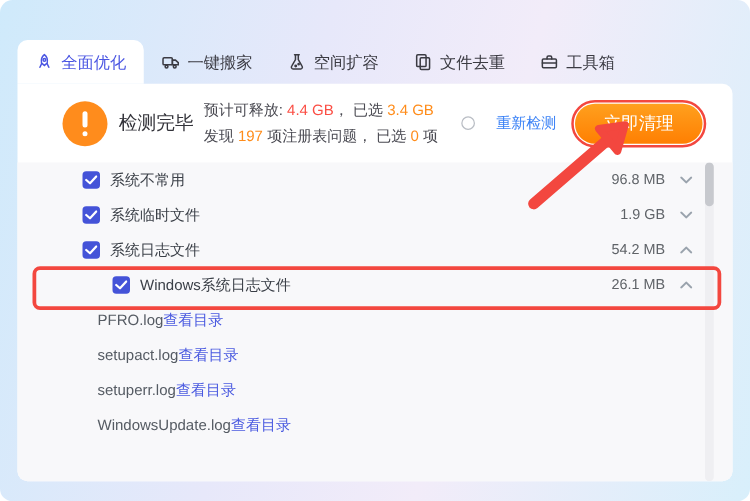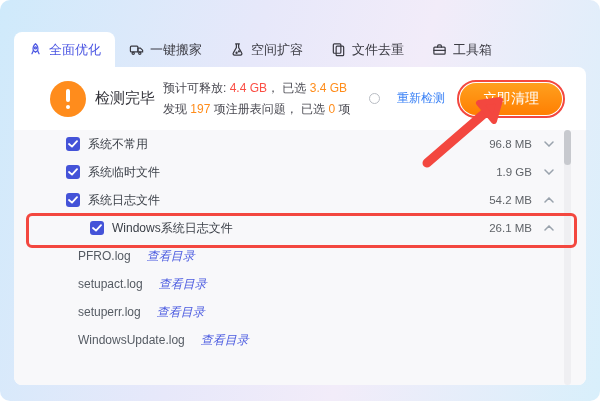--- a/index.html
+++ b/index.html
@@ -46,21 +46,21 @@
   .row{display:flex;align-items:center;height:28px;padding-right:30px;font-size:12px;color:#3a3f47;}
   .row.header{height:31px;background:#e4eafb;color:#3b4ed8;font-weight:500;}
   .row .cb{width:14px;height:14px;border-radius:3px;background:#4453d8;display:flex;align-items:center;justify-content:center;flex:0 0 auto;cursor:pointer;}
   .row .lbl{margin-left:8px;white-space:nowrap;}
   .row .rspacer{flex:1;}
   .row .val{font-size:11.5px;color:#5f6368;margin-right:10px;white-space:nowrap;}
   .row.header .val{color:#ff8c1a;font-size:12px;}
   .row .chev{width:14px;display:flex;justify-content:center;cursor:pointer;}
   .ind0{padding-left:19px;} .ind1{padding-left:52px;} .ind2{padding-left:76px;} .ind3{padding-left:64px;}
   .logname{color:#555b63;white-space:nowrap;}
-  .viewdir{margin-left:16px;color:#4a5ae0;font-size:12px;text-decoration:none;cursor:pointer;white-space:nowrap;font-style:italic;}
+  .viewdir{color:#4a5ae0;font-size:12px;text-decoration:none;cursor:pointer;white-space:nowrap;}
   
   .scrollbar{position:absolute;right:15px;top:0;width:7px;height:255px;background:#efeff2;border-radius:4px;}
   .scroll-thumb{position:absolute;left:0;top:0;width:7px;height:35px;background:#c7c9ce;border-radius:4px;cursor:pointer;}
   
   .anno-rect{position:absolute;left:26px;top:213px;width:551px;height:35px;border:3px solid #f3473f;border-radius:6px;
     box-sizing:border-box;pointer-events:none;z-index:40;}
   .anno-arrow{position:absolute;left:0;top:0;pointer-events:none;z-index:50;}
 </style>
 </head>
 <body>

